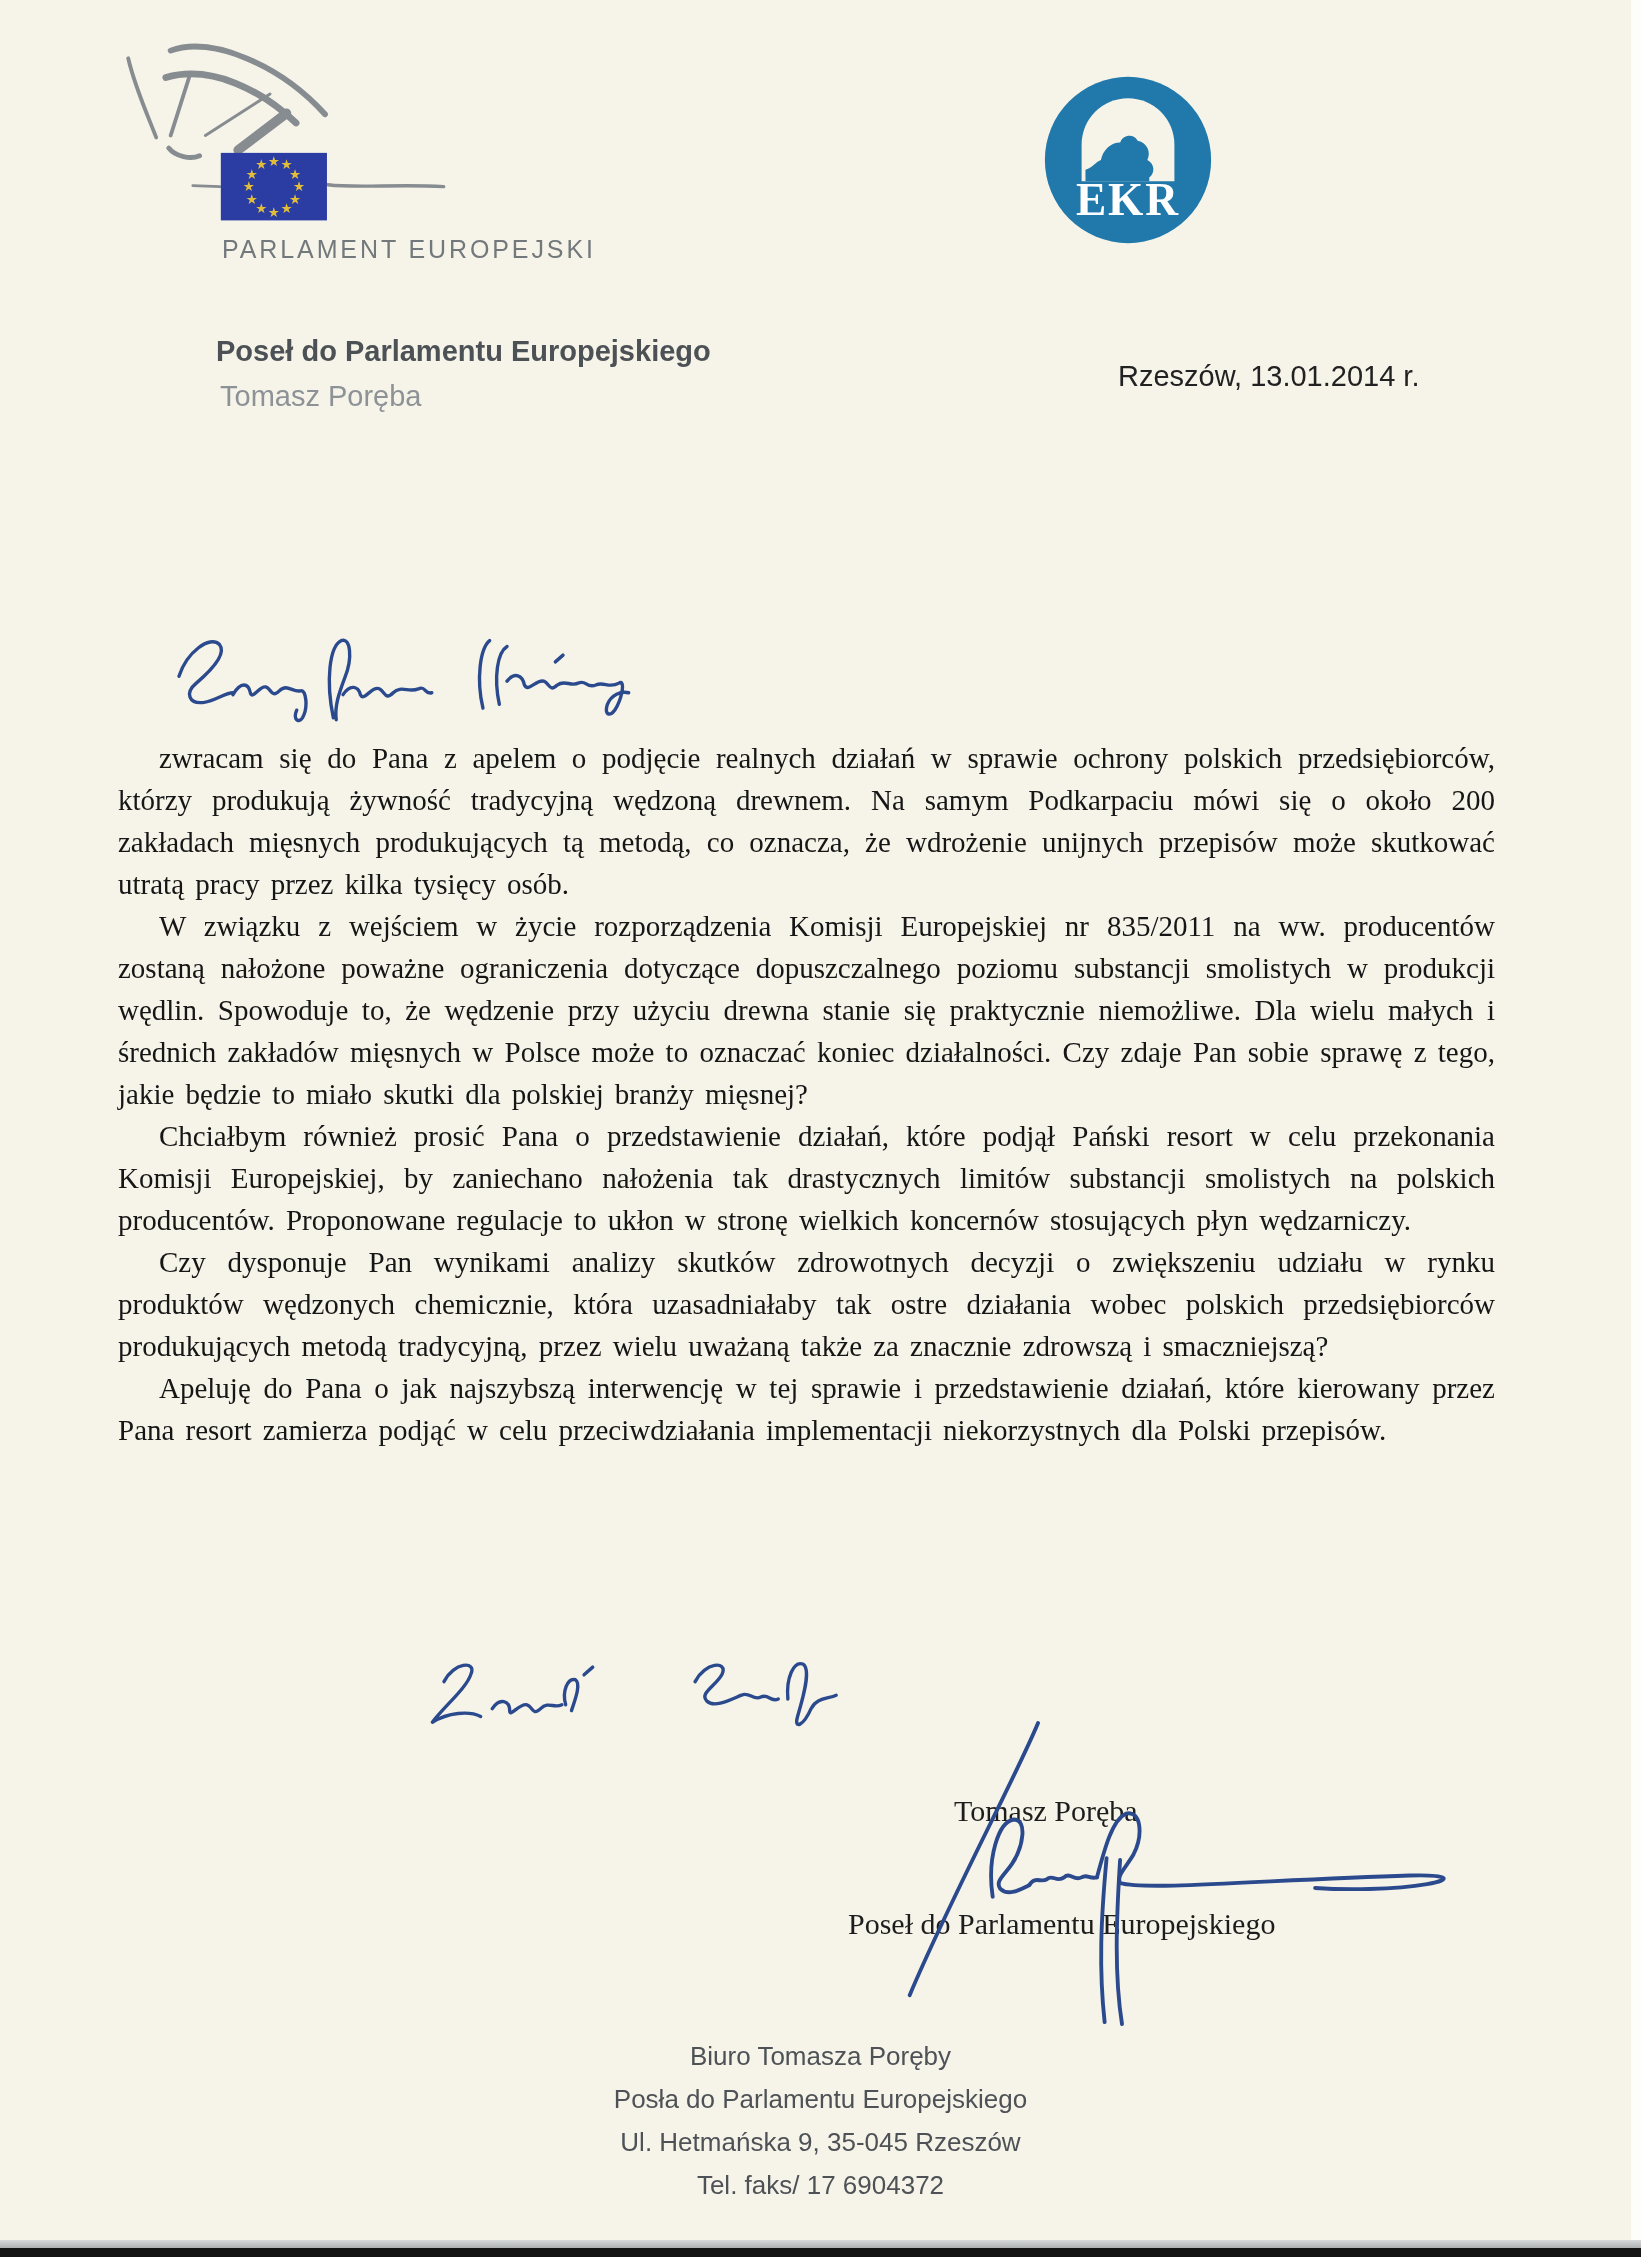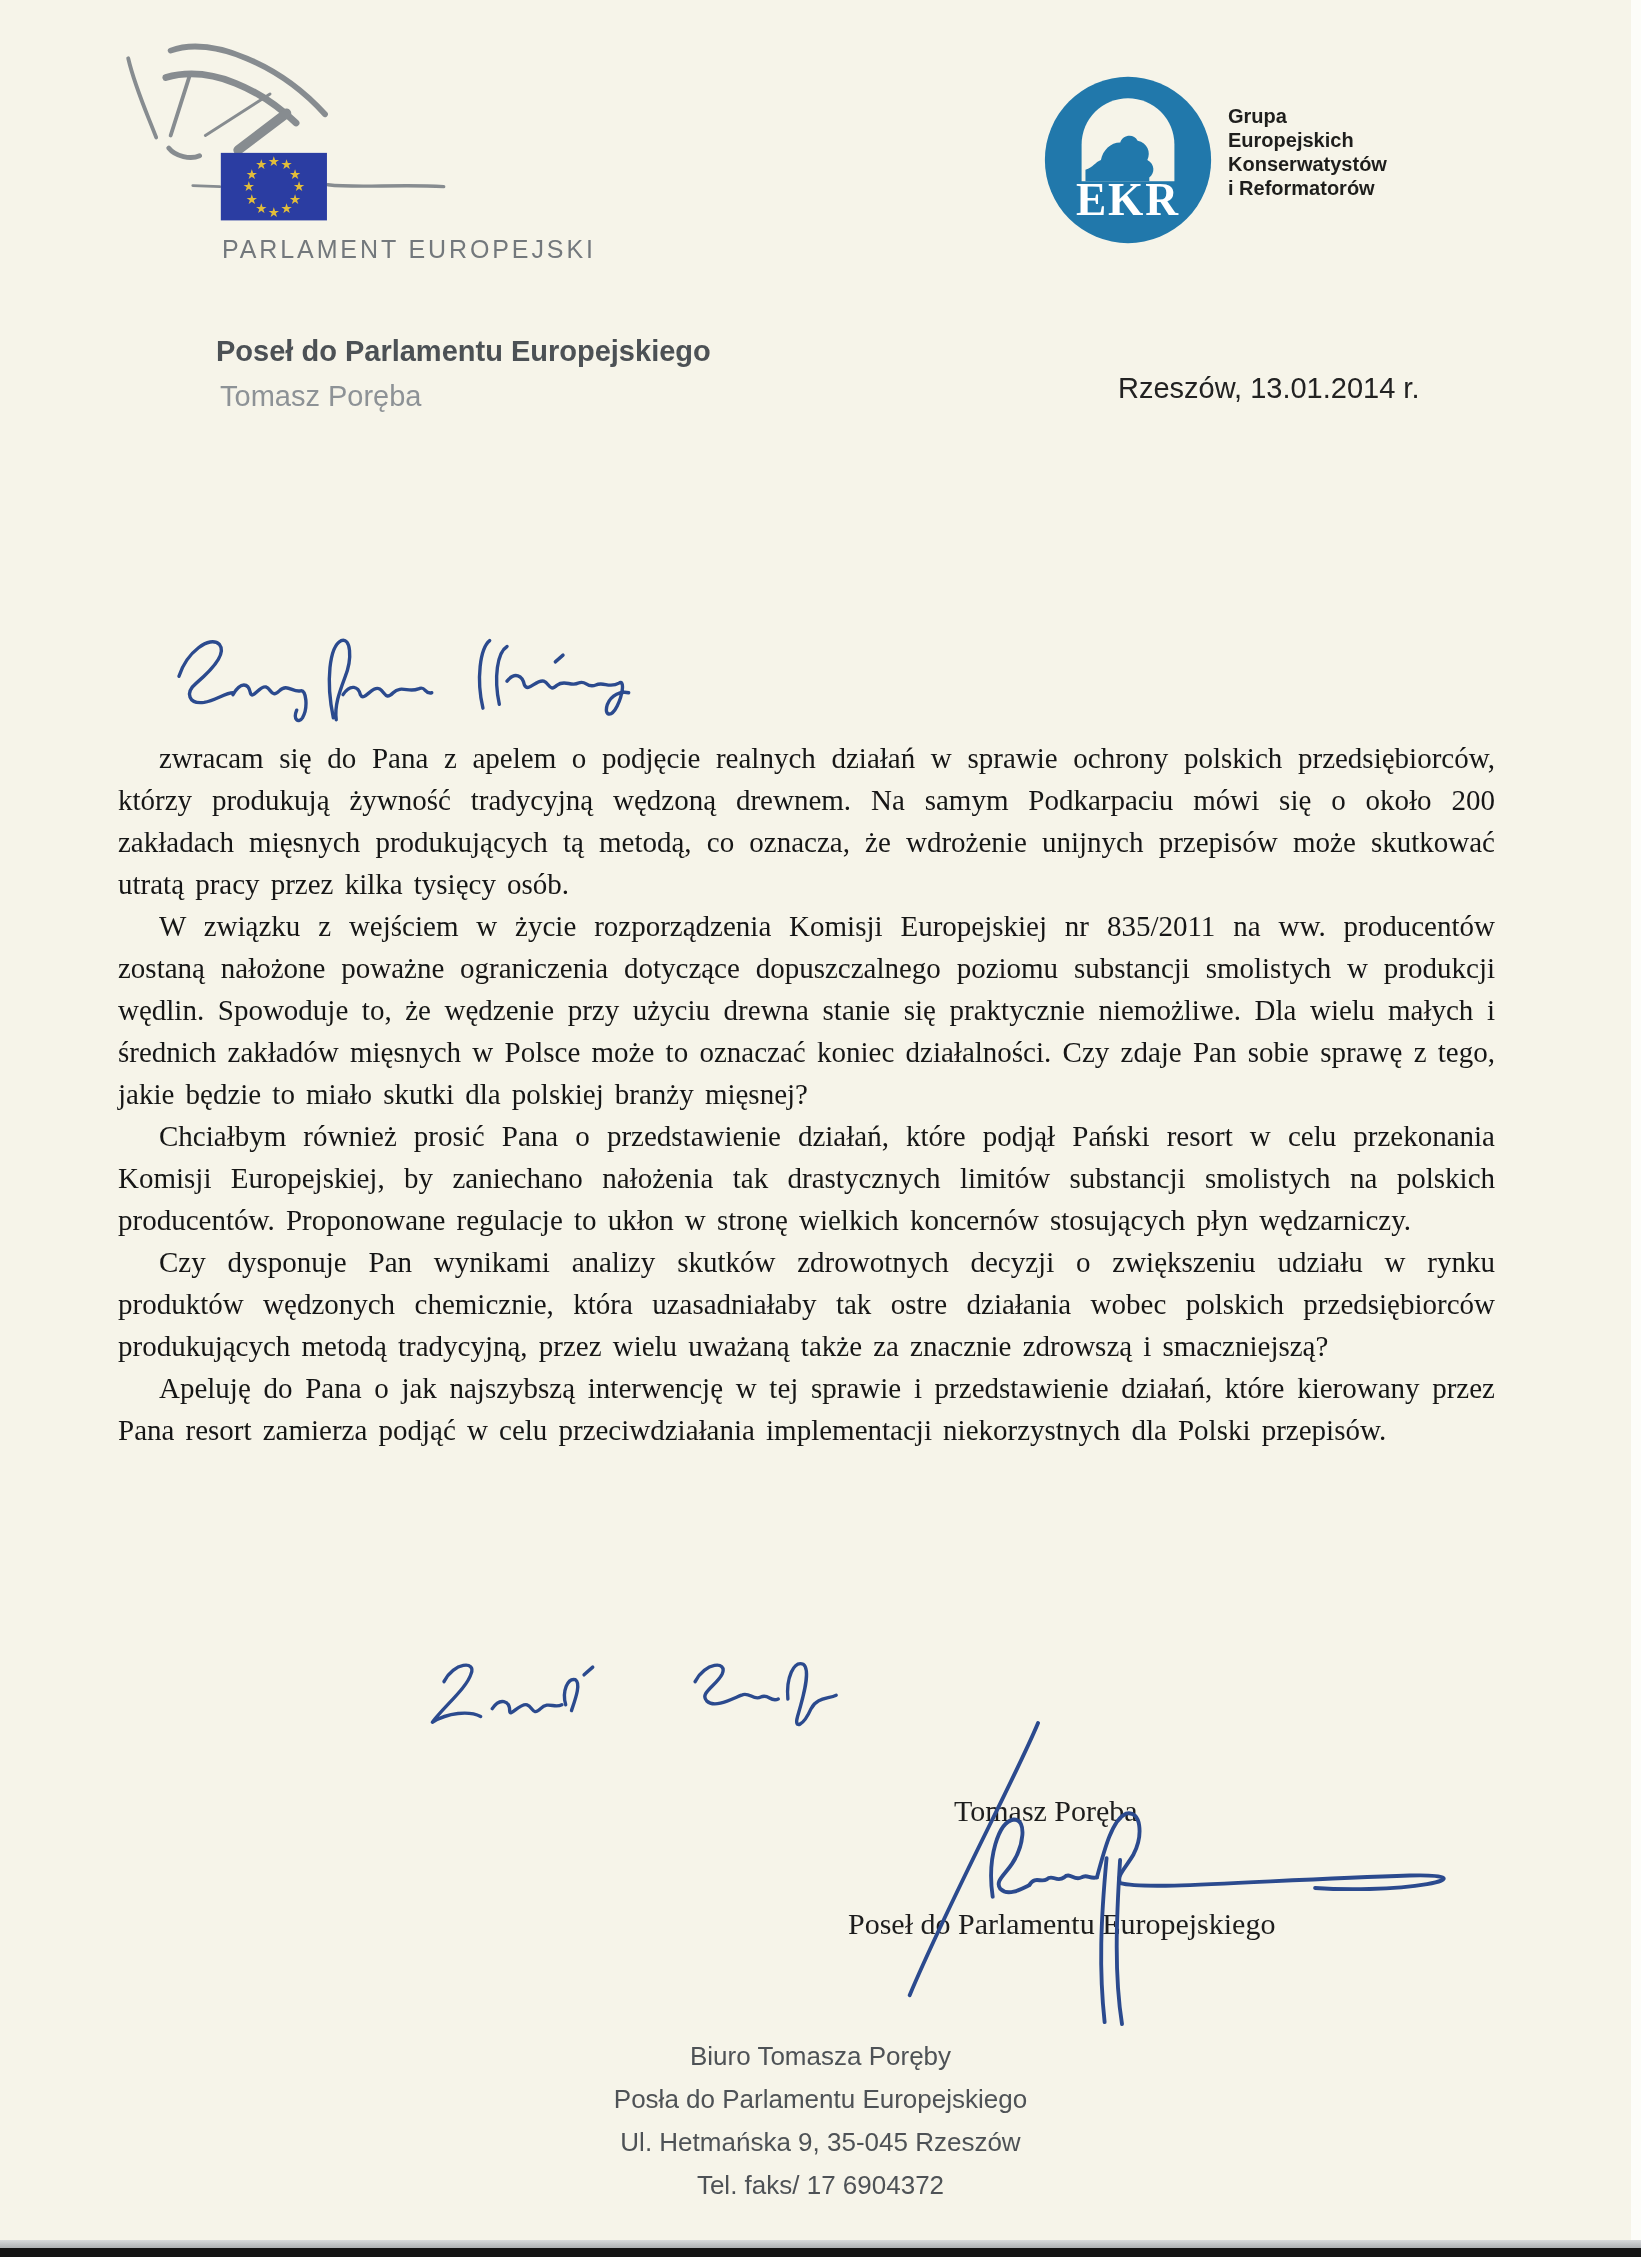--- a/index.html
+++ b/index.html
@@ -77,31 +77,25 @@
     </g>
   </svg>
   <div class="abs ep-label" style="left:222px;top:235px">PARLAMENT EUROPEJSKI</div>
 
   <svg class="abs" style="left:1041px;top:73px" width="174" height="174" viewBox="0 0 180 180">
     <circle cx="90" cy="90" r="86" fill="#2178ab"></circle>
     <path d="M42,112 L42,74 A48,48 0 0 1 138,74 L138,112 Z" fill="#f6f4e9"></path>
     <path fill="#2178ab" d="M46,112 l0,-12 c8,-2 10,-8 16,-10 c2,-10 10,-18 20,-18 c2,-8 14,-10 18,-2 c10,2 14,12 10,20 c8,4 8,14 2,18 l0,4 z"></path>
     <text x="90" y="147" text-anchor="middle" fill="#ffffff" font-size="47" font-weight="bold" font-family="Liberation Serif, serif" letter-spacing="2">EKR</text>
   </svg>
-  <div class="abs ekr-text" style="left:1228px;top:104px">
-    <div>Grupa</div>
-    <div>Europejskich</div>
-    <div>Konserwatystów</div>
-    <div>i Reformatorów</div>
-  </div>
 
   <div class="abs sender-title" style="left:216px;top:335px">Poseł do Parlamentu Europejskiego</div>
   <div class="abs sender-name" style="left:220px;top:380px">Tomasz Poręba</div>
 
-  <div class="abs dateline" style="left:1118px;top:372px">Rzeszów, 13.01.2014 r.</div>
+  <div class="abs dateline" style="left:1118px;top:360px">Rzeszów, 13.01.2014 r.</div>
 
 
   <svg class="abs" style="left:150px;top:623px" width="579" height="126" viewBox="0 0 600 130">
     <g class="ink" stroke-width="3.5">
       <path d="M30,55 C38,30 62,12 72,22 C80,32 62,50 48,62 C36,72 40,84 56,82 C68,80 78,72 86,72"></path>
       <path d="M86,74 C94,60 102,62 104,72 C106,80 114,64 120,66 C126,68 126,78 134,70 C142,62 148,72 156,70 C162,68 164,88 158,98 C154,104 148,100 152,90"></path>
       <path d="M190,98 C182,60 186,24 198,18 C208,14 210,36 202,56 C196,72 191,86 193,100"></path>
       <path d="M200,74 C208,62 216,66 218,74 C222,82 230,64 238,68 C244,72 244,80 252,72 C260,64 268,72 278,68 C286,64 284,74 292,72"></path>
       <path d="M345,88 C338,58 342,26 352,18"></path>
       <path d="M362,84 C356,56 360,30 370,24"></path>

